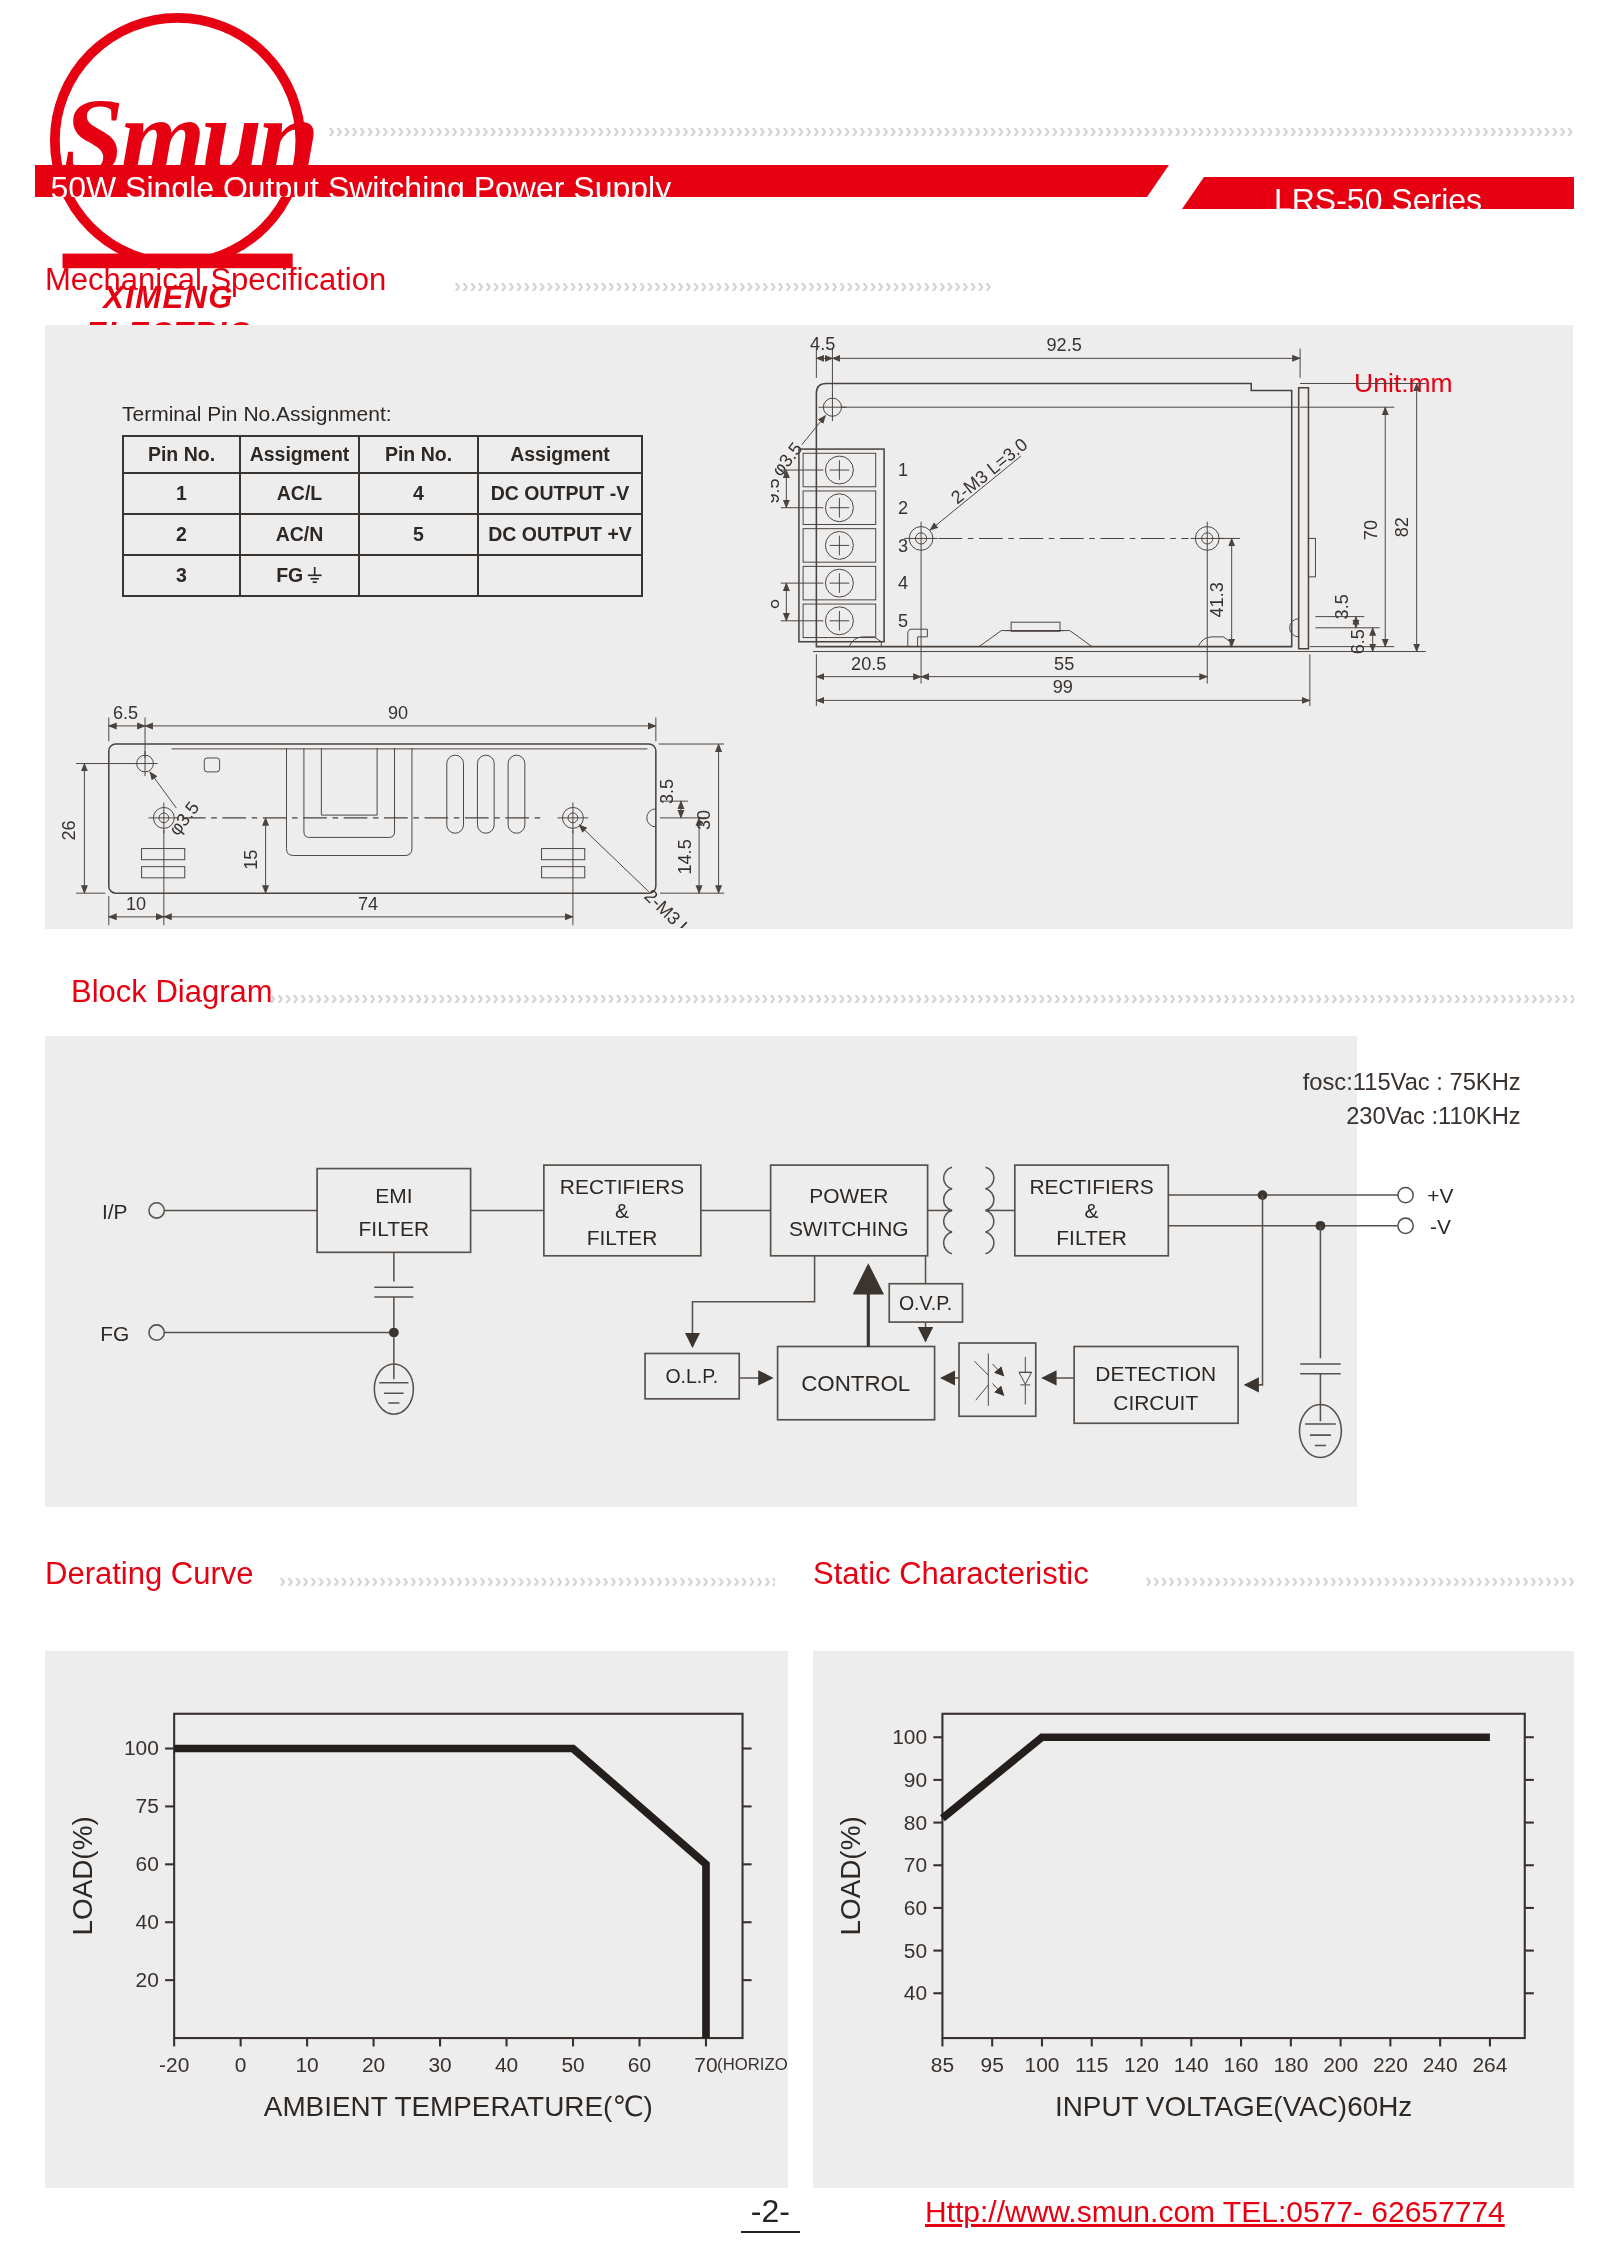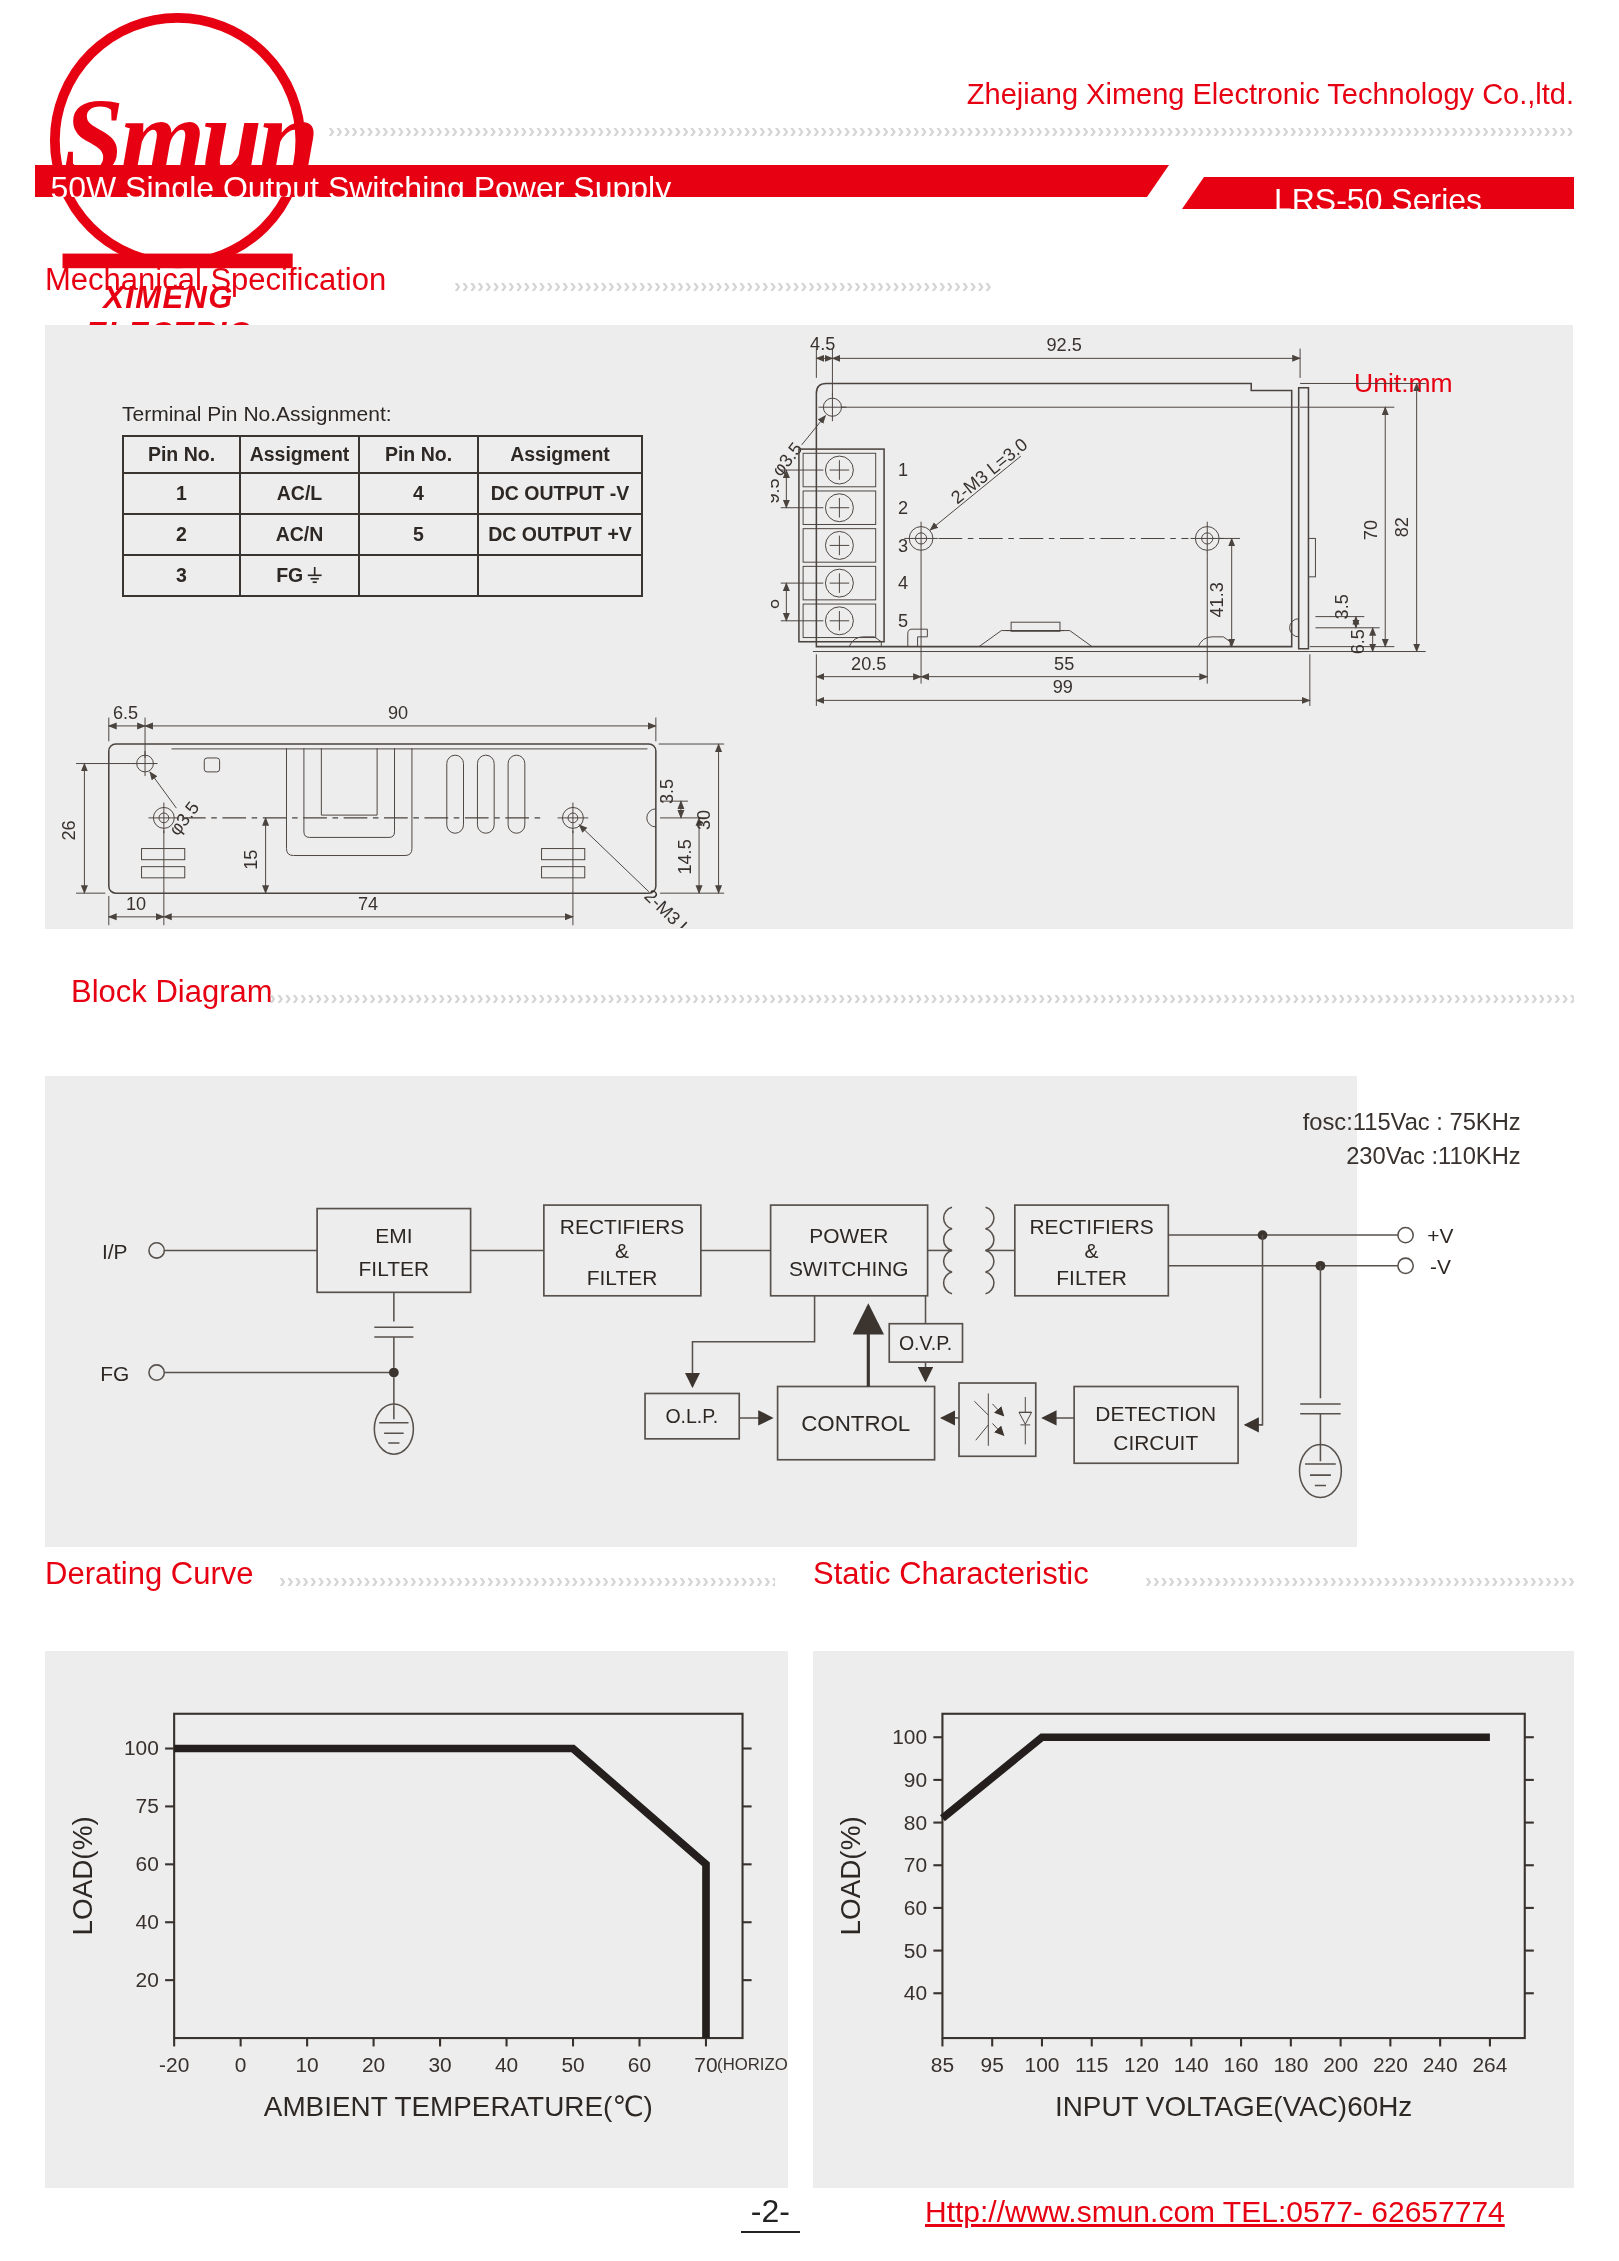--- a/index.html
+++ b/index.html
@@ -46,21 +46,20 @@
 
   <div class="abs" style="left:43px;top:8.4px;width:272px;height:314px;">
     <svg width="272" height="314" viewBox="0 0 390 450">
       <circle cx="193" cy="190" r="176" fill="none" stroke="#e60012" stroke-width="14"></circle>
       <rect x="28" y="352" width="330" height="21" fill="#e60012"></rect>
     </svg>
     <div class="logo-smun abs" style="left:0;top:66px;width:272px;text-align:right;font-size:110px;letter-spacing:-4.2px;">Smun</div>
     <div class="logo-smun abs" style="left:0;top:272px;width:251px;text-align:center;font-size:31px;font-family:'Liberation Sans','DejaVu Sans',sans-serif;letter-spacing:1.4px;">XIMENG ELECTRIC</div>
   </div>
 
-  <div class="company" style="right:45px;top:78px;">Zhejiang Ximeng Electronic Technology Co.,ltd.</div>
 
   <div class="chev" style="left:328px;top:117px;width:1246px;">›››››››››››››››››››››››››››››››››››››››››››››››››››››››››››››››››››››››››››››››››››››››››››››››››››››››››››››››››››››››››››››››››››››››››››››››››››››››››››››››››››››</div>
 
   <div class="banner-seg" style="left:35px;top:165px;width:1134px;clip-path:polygon(0 0,100% 0,calc(100% - 22px) 100%,0 100%);">
     <div class="banner-text" style="padding-left:15.4px;">50W Single Output Switching Power Supply</div>
   </div>
   <div class="banner-seg" style="left:1182px;top:177px;width:392px;clip-path:polygon(22px 0,100% 0,100% 100%,0 100%);">
     <div class="banner-text" style="text-align:center;">LRS-50  Series</div>
   </div>
 
@@ -299,21 +298,21 @@
       <text class="dim" x="447" y="294" text-anchor="middle">74</text>
 
       <line class="thin" x1="850" y1="268" x2="750" y2="172" marker-end="url(#db)"></line>
       <text class="dim" x="842" y="276" text-anchor="start" transform="rotate(44 842 276)">2-M3 L=5</text>
     </svg>
   </div>
 
   <div class="sec-title" style="left:63px;top:974px;margin-left:8px;">Block Diagram</div>
   <div class="chev" style="left:269px;top:984px;width:1305px;">››››››››››››››››››››››››››››››››››››››››››››››››››››››››››››››››››››››››››››››››››››››››››››››››››››››››››››››››››››››››››››››››››››››››››››››››››››››››››››››››››››››››››››</div>
 
-  <div class="panel" style="left:45px;top:1036px;width:1312px;height:471px;margin-top:40px;">
+  <div class="panel" style="left:45px;top:1036px;width:1312px;height:471px;">
     <svg width="1528" height="471" viewBox="0 0 2190 675">
       <defs>
         <marker id="ab" viewBox="0 0 10 10" refX="9" refY="5" markerWidth="10" markerHeight="10" orient="auto-start-reverse">
           <path d="M0,0 L10,5 L0,10 z" fill="#3b342f"></path>
         </marker>
       </defs>
       <text class="tick" x="2115" y="78" text-anchor="end" style="font-size:34px;">fosc:115Vac : 75KHz</text>
       <text class="tick" x="2115" y="126" text-anchor="end" style="font-size:34px;">230Vac :110KHz</text>
 
       <text class="bt" x="100" y="262">I/P</text>

